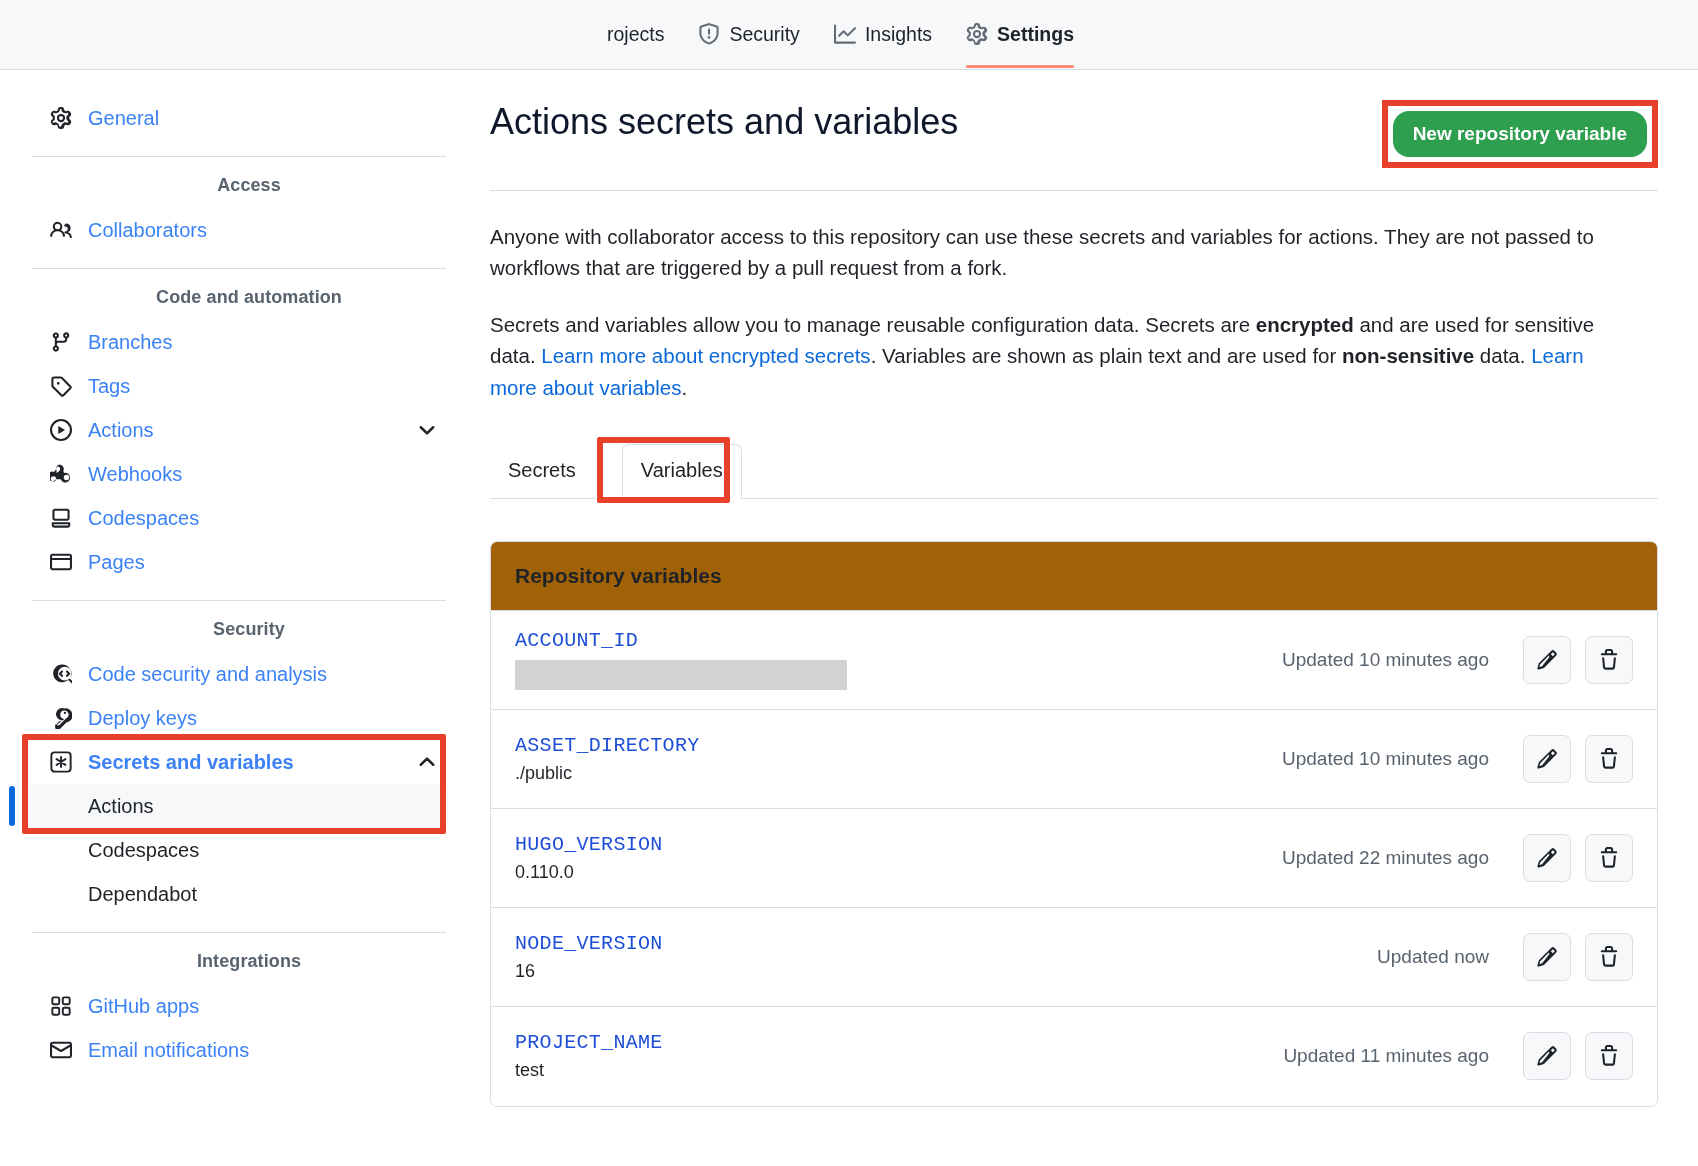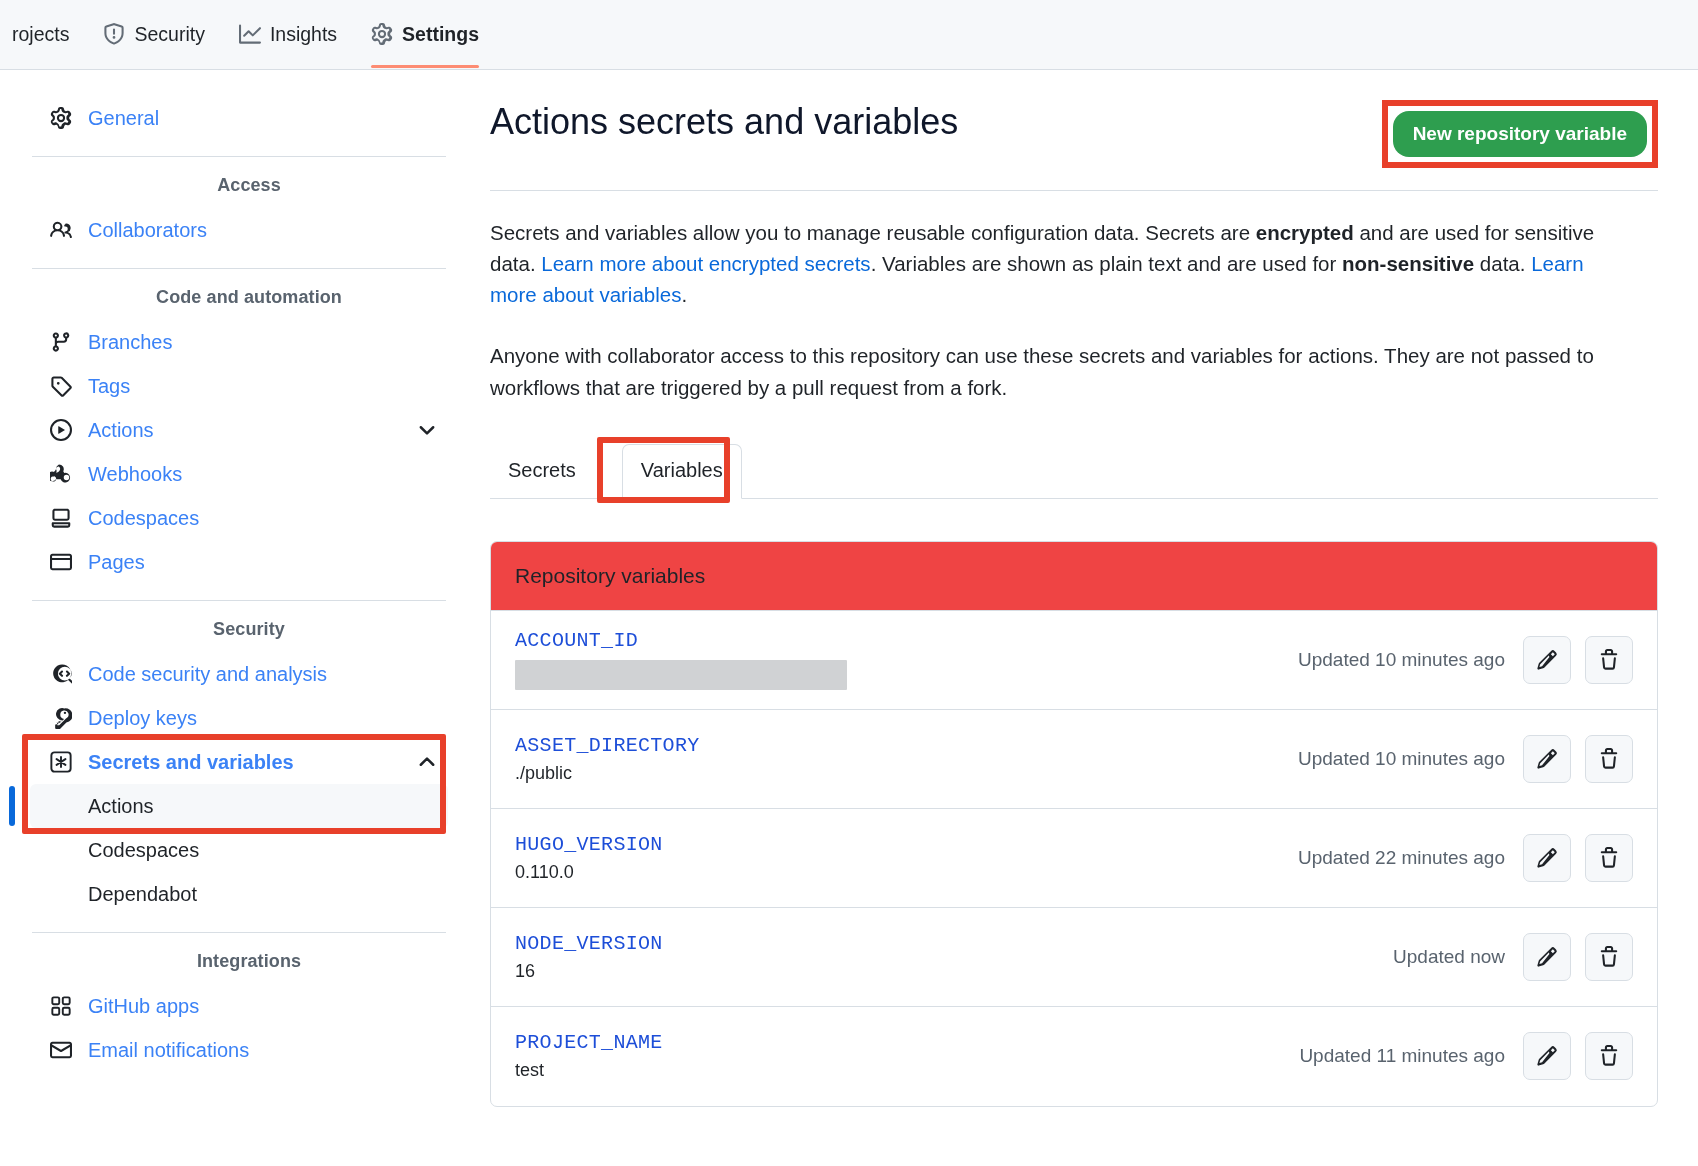--- a/index.html
+++ b/index.html
@@ -13,22 +13,23 @@
     position:relative;
   }
 
   
   #repo-nav {
     height:70px;
     background:#f6f8fa;
     border-bottom:1px solid #d8dee4;
     display:flex;
     align-items:flex-start;
-    padding-left:12px;
-    position:relative;
+    padding-left:0;
+    position:relative;
+    justify-content:center;
   }
   .nav-item {
     display:flex;
     align-items:center;
     gap:9px;
     height:68px;
     padding:0 17px;
     font-size:19.5px;
     color:#1f2328;
     position:relative;
@@ -215,24 +216,24 @@
   }
 
   
   #var-card {
     margin-top:42px;
     border:1px solid #d8dee4;
     border-radius:7px;
     overflow:hidden;
   }
   #var-card-head {
-    background:#ef4444;
+    background:#a16207;
     padding:22px 24px;
     font-size:21px;
-    font-weight:normal;
+    font-weight:bold;
     color:#1f2328;
     border-bottom:1px solid #d8dee4;
   }
   .var-row {
     display:flex;
     align-items:center;
     padding:18px 24px;
     border-bottom:1px solid #d8dee4;
     min-height:99px;
   }
@@ -253,21 +254,21 @@
     background:#d0d2d4;
     height:30px;
     width:332px;
     margin-top:8px;
     border-radius:1px;
   }
   .var-updated {
     font-size:19px;
     color:#59636e;
     white-space:nowrap;
-    margin-right:18px;
+    margin-right:34px;
   }
   .row-actions { display:flex; gap:14px; flex:none; }
   .icon-btn {
     width:48px; height:48px;
     border:1px solid #d8dee4;
     border-radius:7px;
     background:#f6f8fa;
     display:flex;
     align-items:center;
     justify-content:center;
@@ -467,23 +468,23 @@
   <div id="main">
 
     <div id="main-head">
       <h1 id="page-title">Actions secrets and variables</h1>
       <div id="new-var-wrap">
         <div id="new-var-highlight"></div>
         <button id="new-var-button">New repository variable</button>
       </div>
     </div>
 
+    <p class="desc second">Anyone with collaborator access to this repository can use these secrets and variables for actions. They are not passed to workflows that are triggered by a pull request from a fork.</p>
+
     <p class="desc"><span>Secrets and variables allow you to manage reusable configuration data. Secrets are </span><b>encrypted</b><span> and are used for sensitive data. </span><a href="#">Learn more about encrypted secrets</a><span>. Variables are shown as plain text and are used for </span><b>non-sensitive</b><span> data. </span><a href="#">Learn more about variables</a><span>.</span></p>
-
-    <p class="desc second">Anyone with collaborator access to this repository can use these secrets and variables for actions. They are not passed to workflows that are triggered by a pull request from a fork.</p>
 
     <div id="tabs">
       <div class="tab">Secrets</div>
       <div class="tab active">Variables</div>
       <div id="variables-highlight"></div>
     </div>
 
     <div id="var-card">
       <div id="var-card-head">Repository variables</div>
 

